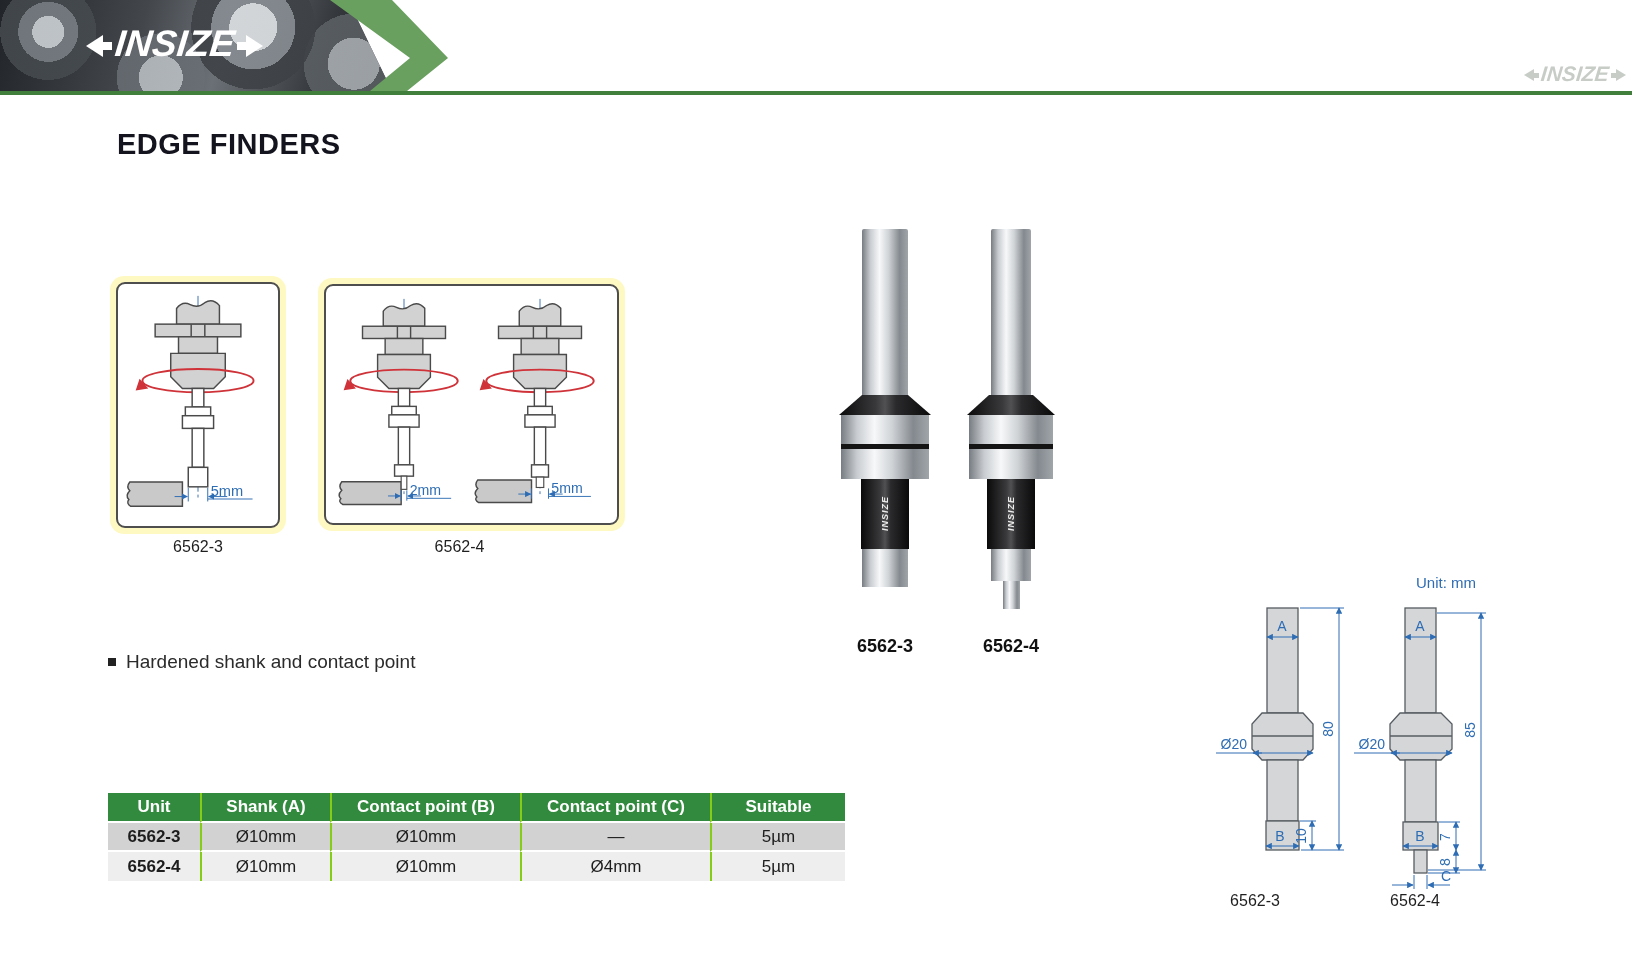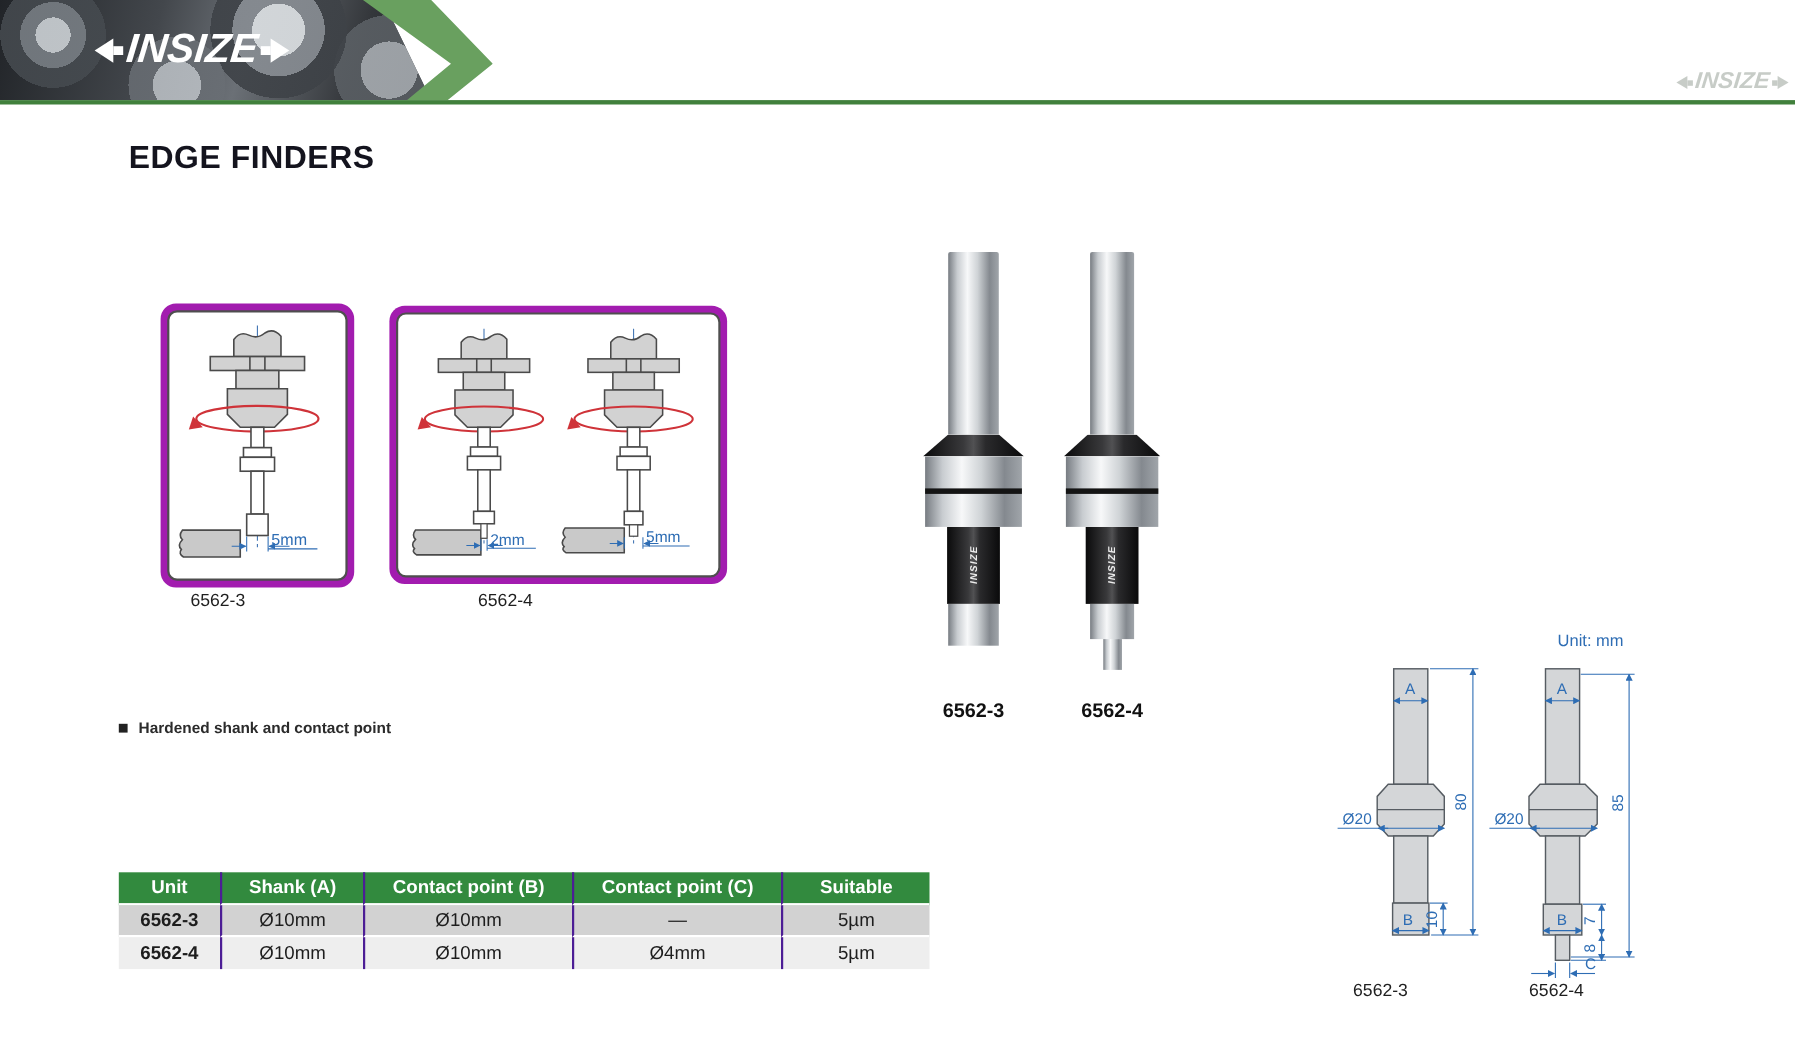--- a/index.html
+++ b/index.html
@@ -32,21 +32,21 @@
   .watermark .tri { width:0; height:0; border-top:6px solid transparent; border-bottom:6px solid transparent; }
   .watermark .tri.l { border-right:10px solid #9aa39a; }
   .watermark .tri.r { border-left:10px solid #9aa39a; }
   .watermark .bar { width:5px; height:5px; background:#9aa39a; }
   .watermark .txt { color:#9aa39a; font-size:21px; font-weight:bold; font-style:italic; transform:skewX(-6deg); padding:0 2px 2px 2px; }
 
   
   .page-title { position:absolute; left:107px; top:128px; font-size:29px; font-weight:bold; color:#14141e; letter-spacing:.5px;margin-left:10px; }
 
   
-  .dbox { position:absolute; background:#a21caf; border-radius:14px; padding:6px;margin-left:36px; }
+  .dbox { position:absolute; background:#fef9c3; border-radius:14px; padding:6px; }
   .dbox-inner { width:100%; height:100%; background:#fff; border:2px solid #4e4e4e; border-radius:9px;
     display:flex; justify-content:center; align-items:center; gap:4px; }
   #dbox1 { left:110px; top:276px; width:176px; height:258px; }
   #dbox2 { left:318px; top:278px; width:307px; height:253px; }
   .dbox-caption { position:absolute; text-align:center; font-size:16px; color:#1f1f1f; }
   #dcap1 { left:110px; top:538px; width:176px; }
   #dcap2 { left:318px; top:538px; width:283px; }
 
   
   .product { position:absolute; width:126px; display:flex; flex-direction:column; align-items:center; }
@@ -67,30 +67,30 @@
   .stem1 { width:46px; height:38px; }
   .stem2 { width:40px; height:32px; }
   .tip2 { width:17px; height:28px; }
   .plabel { position:absolute; width:126px; text-align:center; font-size:18px; font-weight:bold; color:#111; top:636px; }
   #plabel1 { left:822px; } #plabel2 { left:948px; }
 
   
   .features { position:absolute; left:108px; top:651px; }
   .feature { display:flex; align-items:flex-start; margin-bottom:4px; }
   .sq { width:8px; height:8px; background:#222; margin:7px 10px 0 0; flex:none; }
-  .feature span.t { font-size:14px; color:#2b2b2b; line-height:21px;font-weight:bold; }
+  .feature span.t { font-size:19px; color:#2b2b2b; line-height:21px; }
 
   
   .spec { position:absolute; left:108px; top:793px; border-collapse:separate; border-spacing:0; table-layout:fixed; }
   .spec th { background:#328a3e; color:#fff; font-size:17px; font-weight:bold; height:30px; text-align:center;
     border-bottom:2px solid #fff; }
   .spec td { font-size:17px; color:#1d1d1d; height:29px; text-align:center; }
   .spec tr.r1 td { background:#d2d2d2; border-bottom:2px solid #fff; }
   .spec tr.r2 td { background:#eeeeee; }
-  .spec th + th, .spec td + td { border-left:2px solid #4c1d95; }
+  .spec th + th, .spec td + td { border-left:2px solid #84cc16; }
   .spec .code { font-weight:bold; }
 
   
   .tech { position:absolute; left:1150px; top:550px; width:482px; height:380px; }
   .unit { position:absolute; left:266px; top:24px; font-size:15px; color:#2e6db4; }
   .tsvg { position:absolute; top:50px; }
   #tsvg1 { left:0; } #tsvg2 { left:180px; }
   .tcap { position:absolute; top:342px; width:200px; text-align:center; font-size:16px; color:#1f1f1f; }
   #tcap1 { left:5px; } #tcap2 { left:165px; }
 

